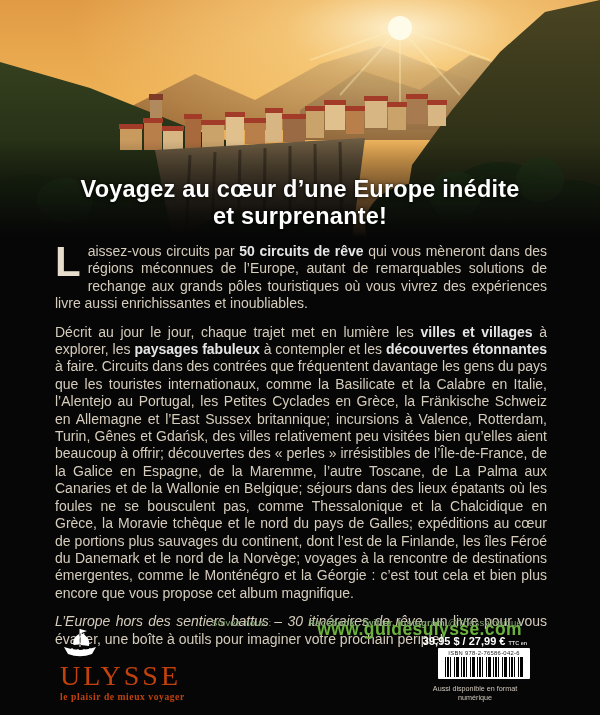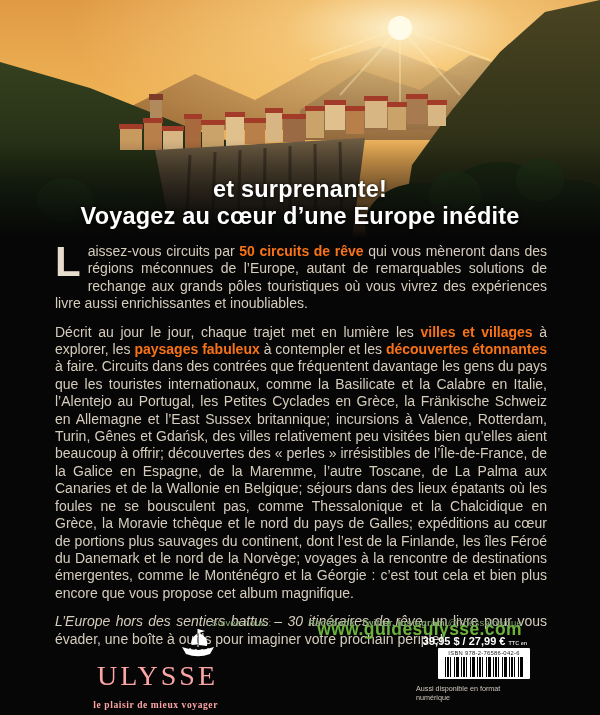--- a/index.html
+++ b/index.html
@@ -21,21 +21,21 @@
     font-size:23.5px;line-height:27px;letter-spacing:.2px;
     text-shadow:0 1px 4px rgba(0,0,0,.65), 0 0 2px rgba(0,0,0,.5);
   }
   
   .copy{
     position:absolute;left:55px;top:243px;width:492px;
     color:#d5ccbc;font-size:14px;line-height:17.4px;
     text-align:justify;
   }
   .copy p{margin:0 0 11px 0;}
-  .copy .b{font-weight:bold;color:#f97316;}
+  .copy .b{font-weight:bold;color:#e5e5e5;}
   .copy .i{font-style:italic;}
   .dropcap{
     float:left;font-size:42px;line-height:33px;
     padding:2px 7px 0 0;font-weight:bold;color:#e6ddcd;
   }
   
   .website{
     position:absolute;top:619px;right:78px;
     font-size:17.5px;font-weight:bold;letter-spacing:.4px;
     text-decoration:none;
@@ -59,31 +59,31 @@
   .isbn{font-size:5.8px;color:#222;letter-spacing:.3px;line-height:6px;}
   .bars{
     width:78px;height:20px;margin-top:1px;
     background:repeating-linear-gradient(90deg,
       #000 0 1px,#fff 1px 2px,#000 2px 4px,#fff 4px 5px,
       #000 5px 6px,#fff 6px 9px,#000 9px 10px,#fff 10px 11px,
       #000 11px 14px,#fff 14px 16px);
   }
   .digital-note{
     position:absolute;top:684px;left:416px;width:118px;
-    text-align:left;color:#cfc9bd;font-size:7.2px;
+    text-align:center;color:#cfc9bd;font-size:7.2px;
   }
   
   .logo-block{
     position:absolute;left:60px;top:628px;width:158px;
-    text-align:right;color:#fca5a5;
+    text-align:left;color:#c2410c;
     font-family:"Liberation Serif", serif;
   }
   .logo-ship{height:30px;margin-bottom:1px;}
   .logo-name{font-size:28px;letter-spacing:3px;line-height:26px;}
-  .logo-tagline{font-size:9.5px;font-weight:bold;letter-spacing:.6px;margin-top:11px;}
+  .logo-tagline{font-size:9.5px;font-weight:bold;letter-spacing:.6px;margin-top:3px;}
 </style>
 </head>
 <body>
 
 <div class="photo-wrap">
   <svg width="600" height="238" viewBox="0 0 600 238">
     <defs>
       <linearGradient id="sky" x1="0" y1="0" x2="0" y2="1">
         <stop offset="0" stop-color="#e09a44"></stop>
         <stop offset="0.45" stop-color="#f0b457"></stop>
@@ -193,22 +193,22 @@
       <ellipse cx="65" cy="200" rx="28" ry="22"></ellipse>
         <ellipse cx="455" cy="195" rx="26" ry="24"></ellipse>
       <ellipse cx="540" cy="180" rx="24" ry="22"></ellipse>
     </g>
 
     <rect x="0" y="140" width="600" height="98" fill="url(#fade)"></rect>
   </svg>
 </div>
 
 <div class="headline">
+  <div>Voyagez au cœur d’une Europe inédite</div>
   <div>et surprenante!</div>
-  <div>Voyagez au cœur d’une Europe inédite</div>
 </div>
 
 <div class="copy">
   <p><span class="dropcap">L</span><span><span>aissez-vous circuits par </span><span class="b">50 circuits de rêve</span><span> qui vous mèneront dans des régions méconnues de l’Europe, autant de remarquables solutions de rechange aux grands pôles touristiques où vous vivrez des expériences livre aussi enrichissantes et inoubliables.</span></span></p>
   <p><span>Décrit au jour le jour, chaque trajet met en lumière les </span><span class="b">villes et villages</span><span> à explorer, les </span><span class="b">paysages fabuleux</span><span> à contempler et les </span><span class="b">découvertes étonnantes</span><span> à faire. Circuits dans des contrées que fréquentent davantage les gens du pays que les touristes internationaux, comme la Basilicate et la Calabre en Italie, l’Alentejo au Portugal, les Petites Cyclades en Grèce, la Fränkische Schweiz en Allemagne et l’East Sussex britannique; incursions à Valence, Rotterdam, Turin, Gênes et Gdańsk, des villes relativement peu visitées bien qu’elles aient beaucoup à offrir; découvertes des « perles » irrésistibles de l’Île-de-France, de la Galice en Espagne, de la Maremme, l’autre Toscane, de La Palma aux Canaries et de la Wallonie en Belgique; séjours dans des lieux épatants où les foules ne se bousculent pas, comme Thessalonique et la Chalcidique en Grèce, la Moravie tchèque et le nord du pays de Galles; expéditions au cœur de portions plus sauvages du continent, dont l’est de la Finlande, les îles Féroé du Danemark et le nord de la Norvège; voyages à la rencontre de destinations émergentes, comme le Monténégro et la Géorgie : c’est tout cela et bien plus encore que vous propose cet album magnifique.</span></p>
   <p><span class="i">L’Europe hors des sentiers battus – 30 itinéraires de rêve</span><span>, un livre pour vous évader, une boîte à outils pour imaginer votre prochain périple!</span></p>
 </div>
 
 <a class="website" href="#" style="color: rgb(108, 179, 62);">www.guidesulysse.com</a>
 <div class="social" style="color: rgb(127, 161, 107);"><span>Suivez-nous : </span><span class="b">Facebook, Twitter, Instagram</span><span> @Thessalonique</span></div>

